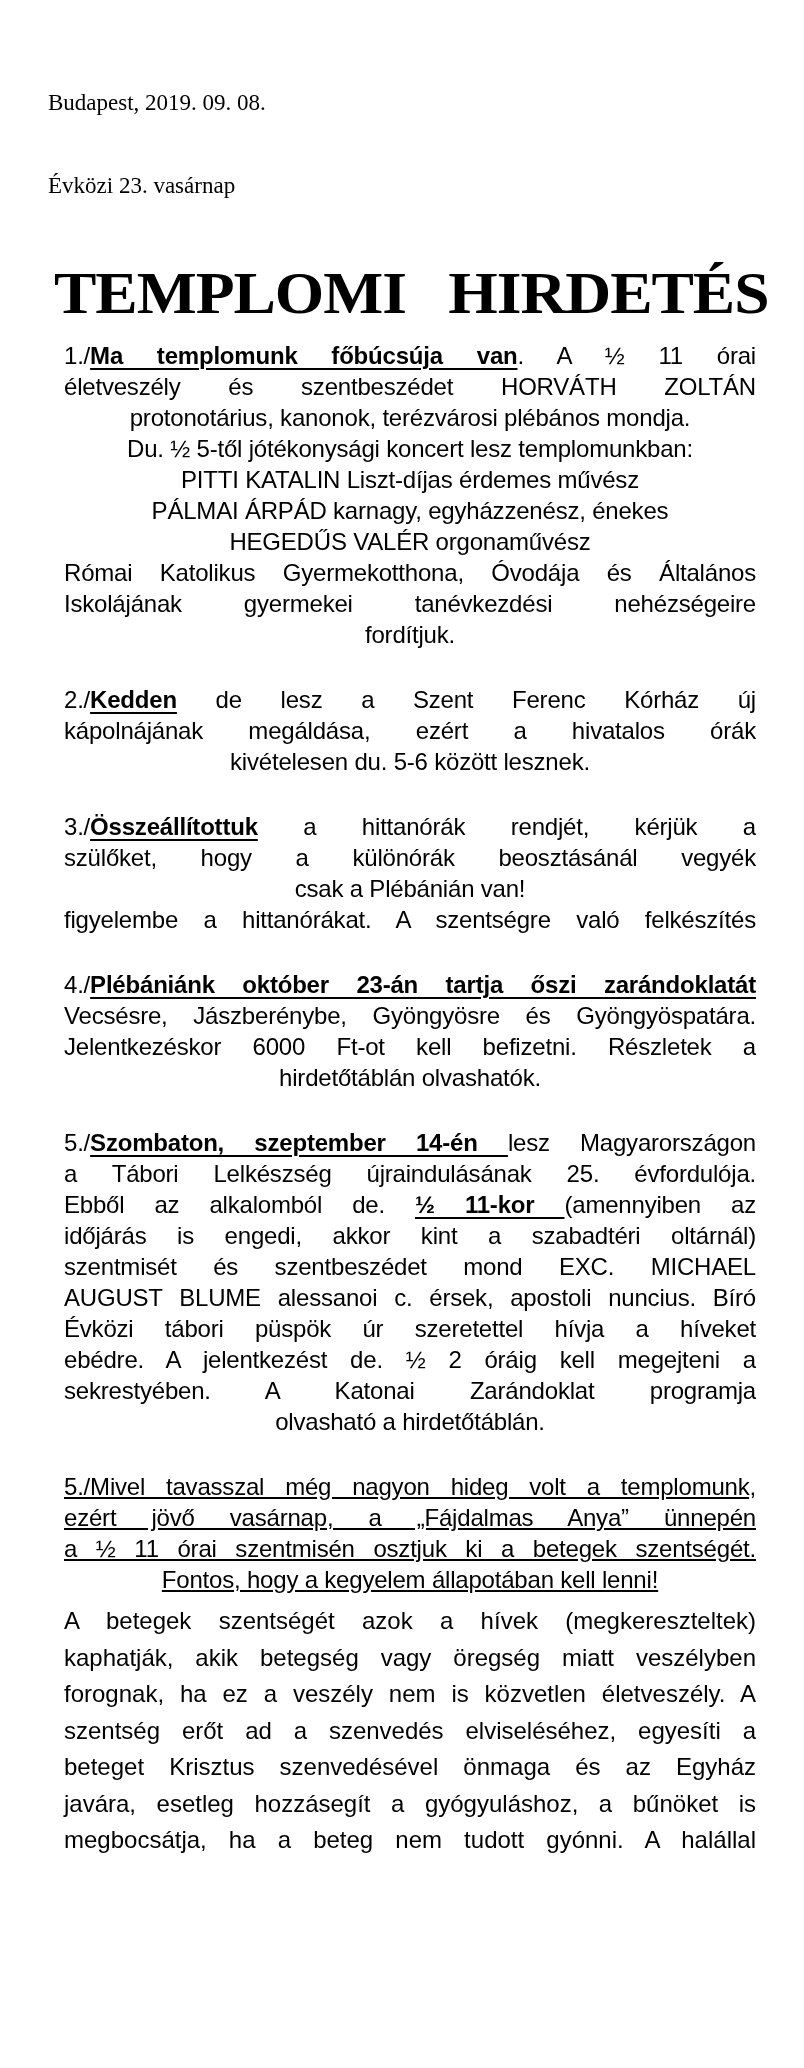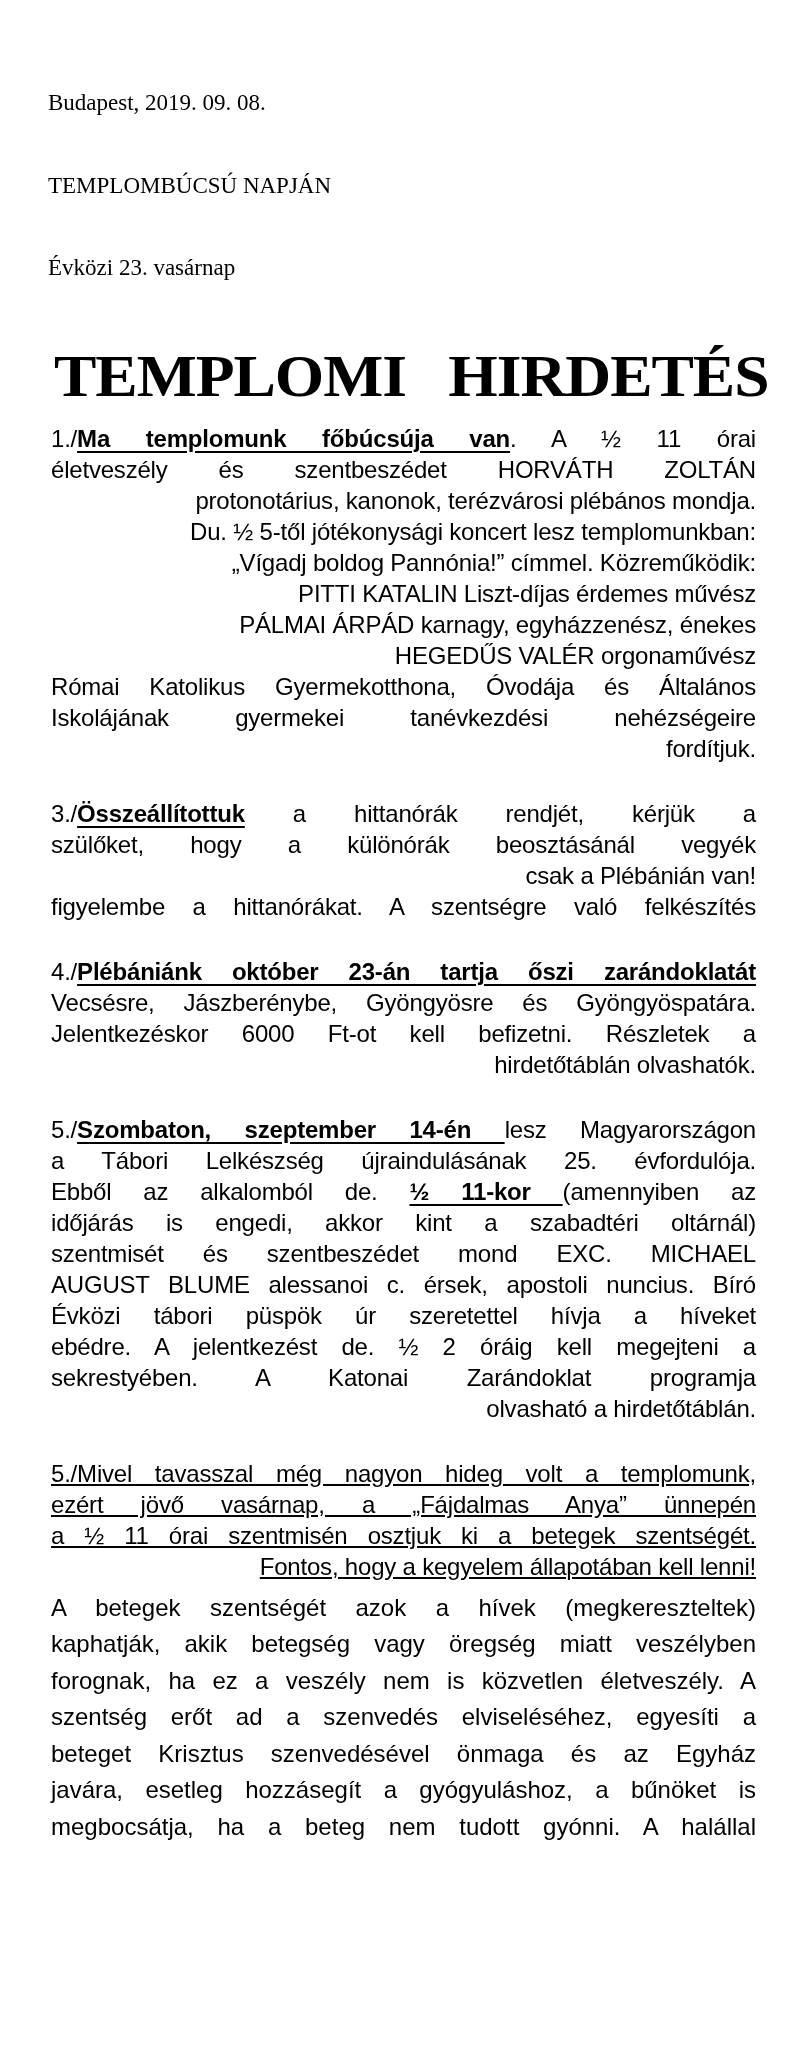--- a/index.html
+++ b/index.html
@@ -34,67 +34,70 @@
     word-spacing: 26px;
     white-space: nowrap;
     transform: scaleX(1.06);
     transform-origin: left center;
   }
   .announcements {
     font-family: "Liberation Sans", sans-serif;
     font-size: 24px;
     letter-spacing: -0.2px;
   }
-  .para { margin: 0 0 34px 3px; }
+  .para { margin: 0 0 34px 16px; }
   .para.body { line-height: 31px; }
   .para.tight { margin-bottom: 0; text-decoration: underline; }
   .para.wide {
     line-height: 36.5px;
     margin-top: 8px;
     margin-bottom: 0;
     letter-spacing: 0;
   }
-  .line { text-align: right; }
+  .line { text-align: center; }
   .line.j {
     text-align: justify;
     text-align-last: justify;
     text-justify: inter-word;
   }
   .b { font-weight: bold; }
   .u {
     text-decoration: underline;
     text-decoration-thickness: 2px;
     text-underline-offset: 4px;
   }
 </style>
 </head>
 <body>
 
 <div class="page">
   <div class="doc-header">
     <div>Budapest, 2019. 09. 08.</div>
-    <div>TEMPLOMBÚCSÚ NAPJÁN</div>
     <div>Évközi 23. vasárnap</div>
   </div>
 
   <div class="doc-title">TEMPLOMI HIRDETÉS</div>
 
   <div class="announcements" id="announcements">
       <div class="para body">
         <div class="line j"><span>1./</span><span class="b u">Ma templomunk főbúcsúja van</span><span>. A ½ 11 órai</span></div>
         <div class="line j"><span>életveszély és szentbeszédet HORVÁTH ZOLTÁN</span></div>
         <div class="line"><span>protonotárius, kanonok, terézvárosi plébános mondja.</span></div>
         <div class="line"><span>Du. ½ 5-től jótékonysági koncert lesz templomunkban:</span></div>
-        <div class="line"><span>„Vígadj boldog Pannónia!” címmel. Közreműködik:</span></div>
         <div class="line"><span>PITTI KATALIN Liszt-díjas érdemes művész</span></div>
         <div class="line"><span>PÁLMAI ÁRPÁD karnagy, egyházzenész, énekes</span></div>
         <div class="line"><span>HEGEDŰS VALÉR orgonaművész</span></div>
         <div class="line j"><span>Római Katolikus Gyermekotthona, Óvodája és Általános</span></div>
         <div class="line j"><span>Iskolájának gyermekei tanévkezdési nehézségeire</span></div>
         <div class="line"><span>fordítjuk.</span></div>
+      </div>
+      <div class="para body">
+        <div class="line j"><span>2./</span><span class="b u">Kedden</span><span> de lesz a Szent Ferenc Kórház új</span></div>
+        <div class="line j"><span>kápolnájának megáldása, ezért a hivatalos órák</span></div>
+        <div class="line"><span>kivételesen du. 5-6 között lesznek.</span></div>
       </div>
       <div class="para body">
         <div class="line j"><span>3./</span><span class="b u">Összeállítottuk</span><span> a hittanórák rendjét, kérjük a</span></div>
         <div class="line j"><span>szülőket, hogy a különórák beosztásánál vegyék</span></div>
         <div class="line"><span>csak a Plébánián van!</span></div>
         <div class="line j"><span>figyelembe a hittanórákat. A szentségre való felkészítés</span></div>
       </div>
       <div class="para body">
         <div class="line j"><span>4./</span><span class="b u">Plébániánk október 23-án tartja őszi zarándoklatát</span></div>
         <div class="line j"><span>Vecsésre, Jászberénybe, Gyöngyösre és Gyöngyöspatára.</span></div>

